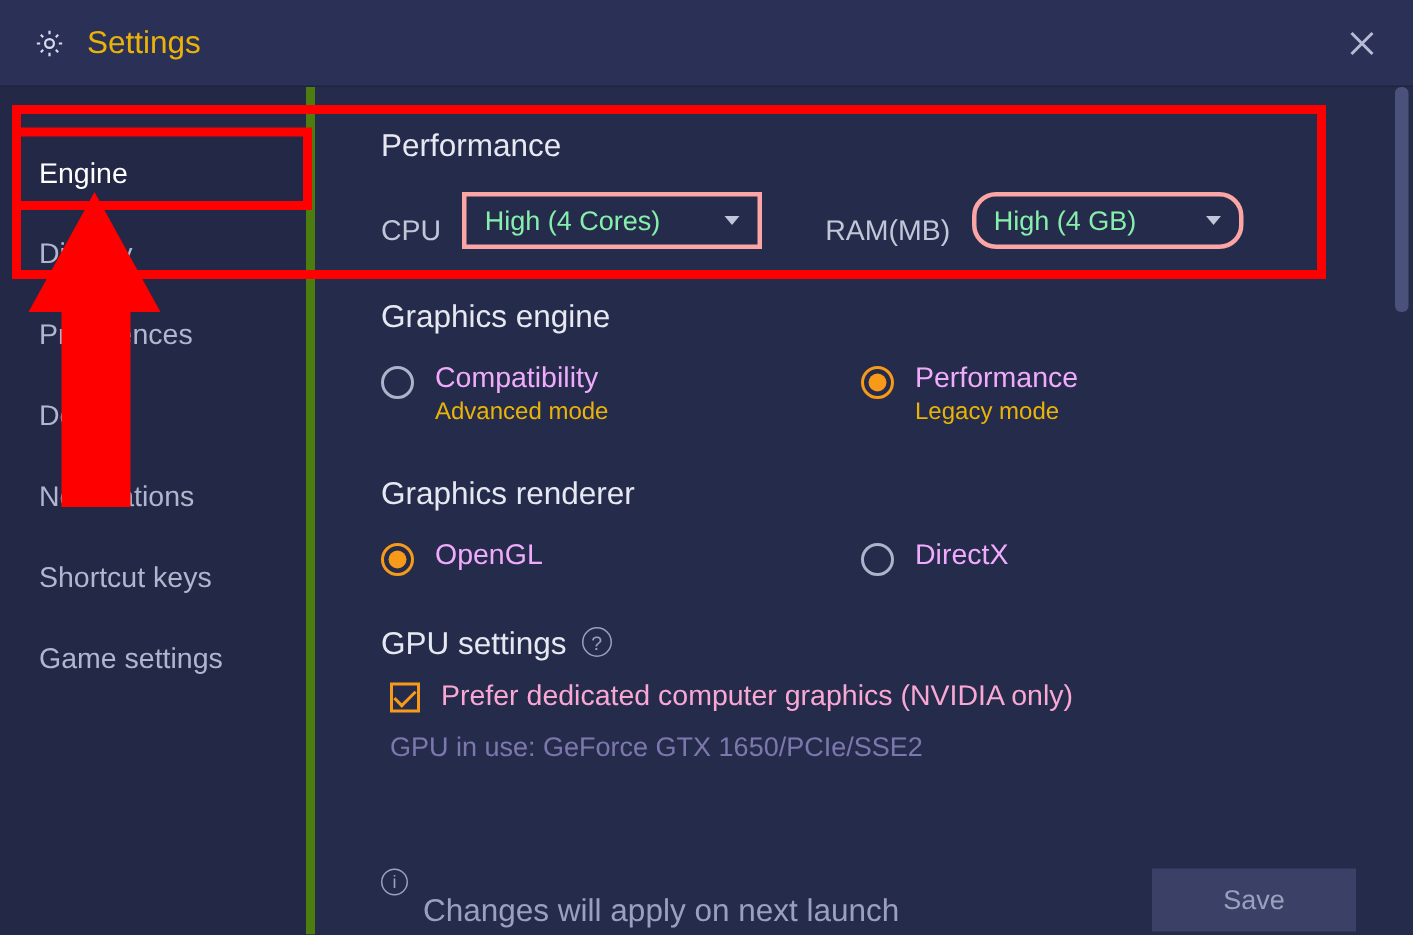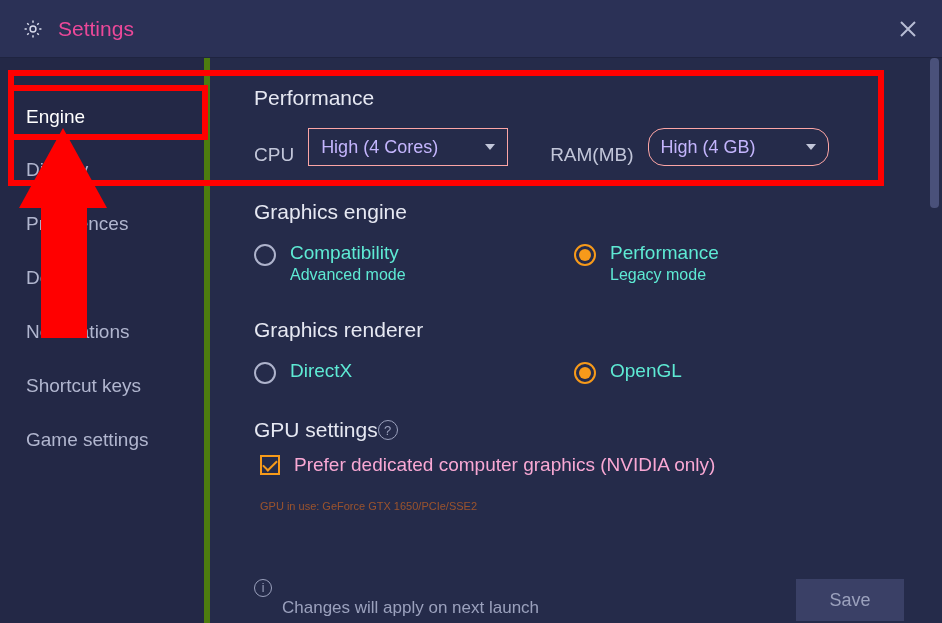--- a/index.html
+++ b/index.html
@@ -18,21 +18,21 @@
     height: 58px;
     background: #2b3156;
     display: flex;
     align-items: center;
     justify-content: space-between;
     padding: 0 18px 0 22px;
     border-bottom: 1px solid #1f2440;
   }
   .header-left { display: flex; align-items: center; gap: 14px; }
   .gear-icon svg { width: 22px; height: 22px; display:block; }
-  .title { color: #ec4899; font-size: 21px; font-weight: 400; }
+  .title { color: #eab308; font-size: 21px; font-weight: 400; }
   .close-icon {
     font-size: 22px; color: #b7bcd4; cursor: pointer;
     width: 32px; height: 32px; display:flex; align-items:center; justify-content:center;
   }
 
   
   .body {
     display: flex;
     height: calc(623px - 58px);
   }
@@ -75,27 +75,27 @@
     color: #e6e8f2;
     font-size: 21px;
     font-weight: 400;
     margin-bottom: 18px;
   }
 
   
   .drop-row { display: flex; align-items: flex-end; gap: 14px; }
   .drop-label { color: #c2c6d9; font-size: 19px; }
   .dropdown {
-    border: 1px solid #fca5a5;
+    border: 3px solid #fca5a5;
     height: 38px;
     display: flex;
     align-items: center;
     justify-content: space-between;
     padding: 4px 12px;
-    color: #c4b5fd;
+    color: #86efac;
     font-size: 18px;
     cursor: pointer;
     background: transparent;
   }
   .dd1 { width: 200px; }
   .dd2 { width: 181px; border-radius: 16px; }
   .caret { width: 0; height: 0; border-left: 5px solid transparent; border-right: 5px solid transparent; border-top: 6px solid #c2c6d9; }
 
   
   .radio-row { display: flex; gap: 0; margin-top: 4px; }
@@ -107,62 +107,62 @@
     cursor: pointer;
   }
   .radio-circle {
     width: 22px; height: 22px; border: 2px solid #aeb3cc; border-radius: 50%;
     flex: none; margin-top: 2px; position: relative;
   }
   .radio-circle.selected { border-color: #f79a1a; }
   .radio-circle.selected::after {
     content: ""; position: absolute; inset: 3px; border-radius: 50%; background: #f79a1a;
   }
-  .radio-texts .rt-main { color: #5eead4; font-size: 19px; }
-  .radio-texts .rt-sub  { color: #5eead4; font-size: 16px; margin-top: 2px; }
+  .radio-texts .rt-main { color: #f0abfc; font-size: 19px; }
+  .radio-texts .rt-sub  { color: #eab308; font-size: 16px; margin-top: 2px; }
 
   .section-gap { height: 34px; }
 
   
-  .gpu-header { display: flex; align-items: center; }
+  .gpu-header { display: flex; gap: 10px; }
   .help-circle {
     width: 20px; height: 20px; border: 1.5px solid #9ba1bd; border-radius: 50%;
     display:flex; align-items:center; justify-content:center; color:#9ba1bd; font-size:13px;
   }
   .checkbox-row { display: flex; align-items: center; gap: 14px; margin-top: 12px; padding-left: 6px;}
   .checkbox {
     width: 20px; height: 20px; border: 2px solid #f79a1a; position: relative; flex:none;
   }
   .checkbox.checked::after {
     content: ""; position: absolute; left: 4px; top: 0px; width: 6px; height: 12px;
     border-right: 2px solid #f79a1a; border-bottom: 2px solid #f79a1a; transform: rotate(45deg);
   }
   .cb-label { color: #f9a8d4; font-size: 19px; }
 
-  .gpu-inuse { color: #f97316; font-size: 11px; margin-top: 24px; padding-left: 6px; opacity: 0.55;}
+  .gpu-inuse { color: #c4b5fd; font-size: 18px; margin-top: 12px; padding-left: 6px; opacity: 0.55;}
 
   
   .footer {
     position: absolute;
     left: 0; right: 0; bottom: 0;
     height: 70px;
     display: flex;
     align-items: center;
     justify-content: space-between;
     padding: 0 38px 0 44px;
     background: linear-gradient(to top, #252b4a 65%, rgba(37,43,74,0.0));
   }
   .info-left { display: flex; align-items: center; gap: 10px; }
   .info-circle {
     width: 18px; height: 18px; border: 1.5px solid #9ba1bd; border-radius: 50%;
     display:flex; align-items:center; justify-content:center; color:#9ba1bd; font-size:12px;
   }
-  .info-text { color: #9ba1bd; font-size: 17px; margin-top: 40px; }
+  .info-text { color: #9ba1bd; font-size: 21px; margin-top: 40px; }
   .save-btn {
-    width: 108px; height: 42px; background: #3a4066; color: #9ba1bd;
+    width: 136px; height: 42px; background: #3a4066; color: #9ba1bd;
     display:flex; align-items:center; justify-content:center; font-size: 18px;
     border: none; cursor: pointer; margin-top: 24px;
   }
 
   
   .vscroll {
     position: absolute; right: 3px; top: 58px; width: 9px; height: 500px;
     background: transparent;
   }
   .vscroll-thumb {
@@ -269,29 +269,29 @@
           <div class="rt-sub">Legacy mode</div>
         </div>
       </div>
     </div>
 
     <div class="section-gap"></div>
 
     <div class="section-h">Graphics renderer</div>
     <div class="radio-row">
       <div class="radio-option">
+        <div class="radio-circle selected"></div>
+        <div class="radio-texts">
+          <div class="rt-main">OpenGL</div>
+        </div>
+      </div>
+      <div class="radio-option">
         <div class="radio-circle"></div>
         <div class="radio-texts">
           <div class="rt-main">DirectX</div>
-        </div>
-      </div>
-      <div class="radio-option">
-        <div class="radio-circle selected"></div>
-        <div class="radio-texts">
-          <div class="rt-main">OpenGL</div>
         </div>
       </div>
     </div>
 
     <div class="section-gap"></div>
 
     <div class="gpu-header">
       <span class="section-h" style="margin-bottom:0">GPU settings</span>
       <span class="help-circle">?</span>
     </div>

